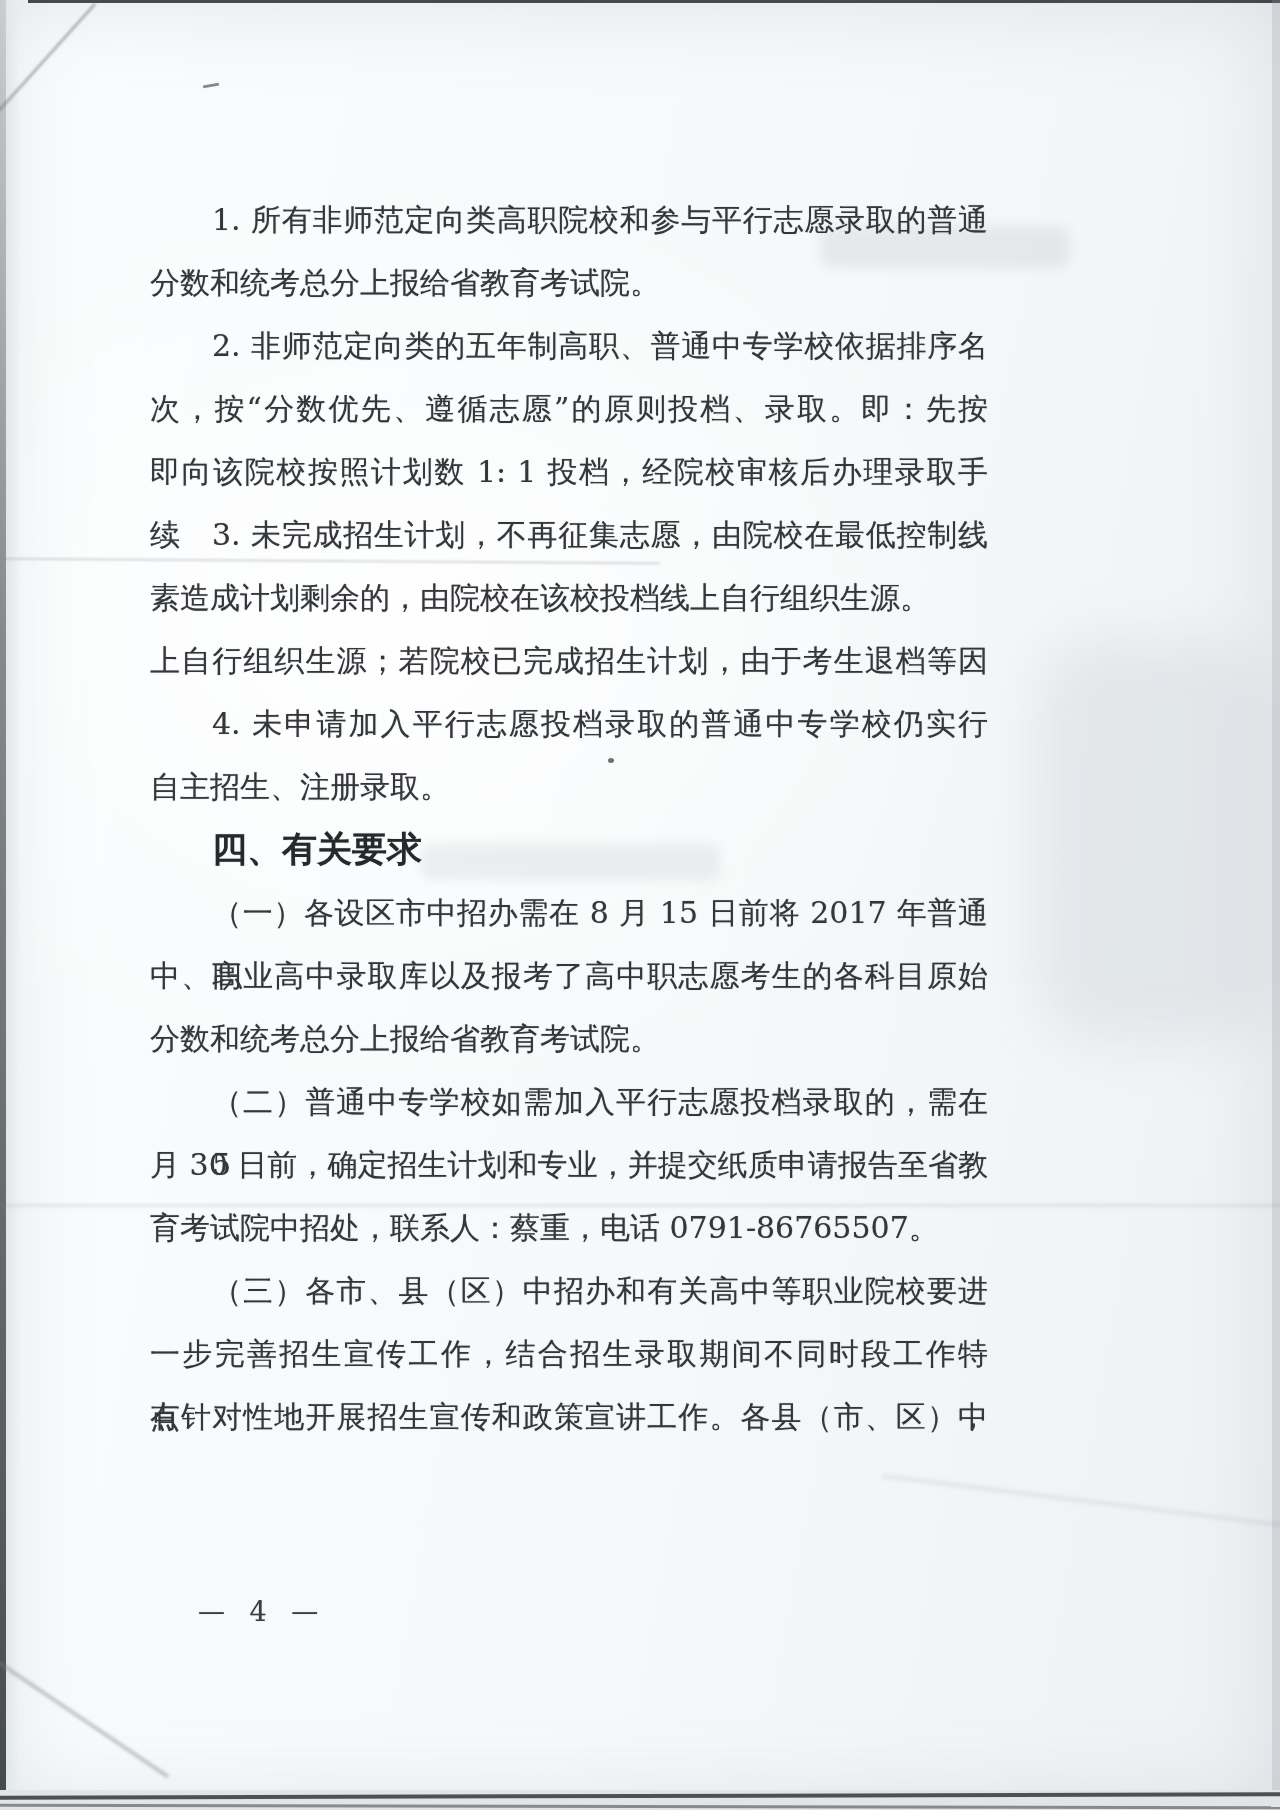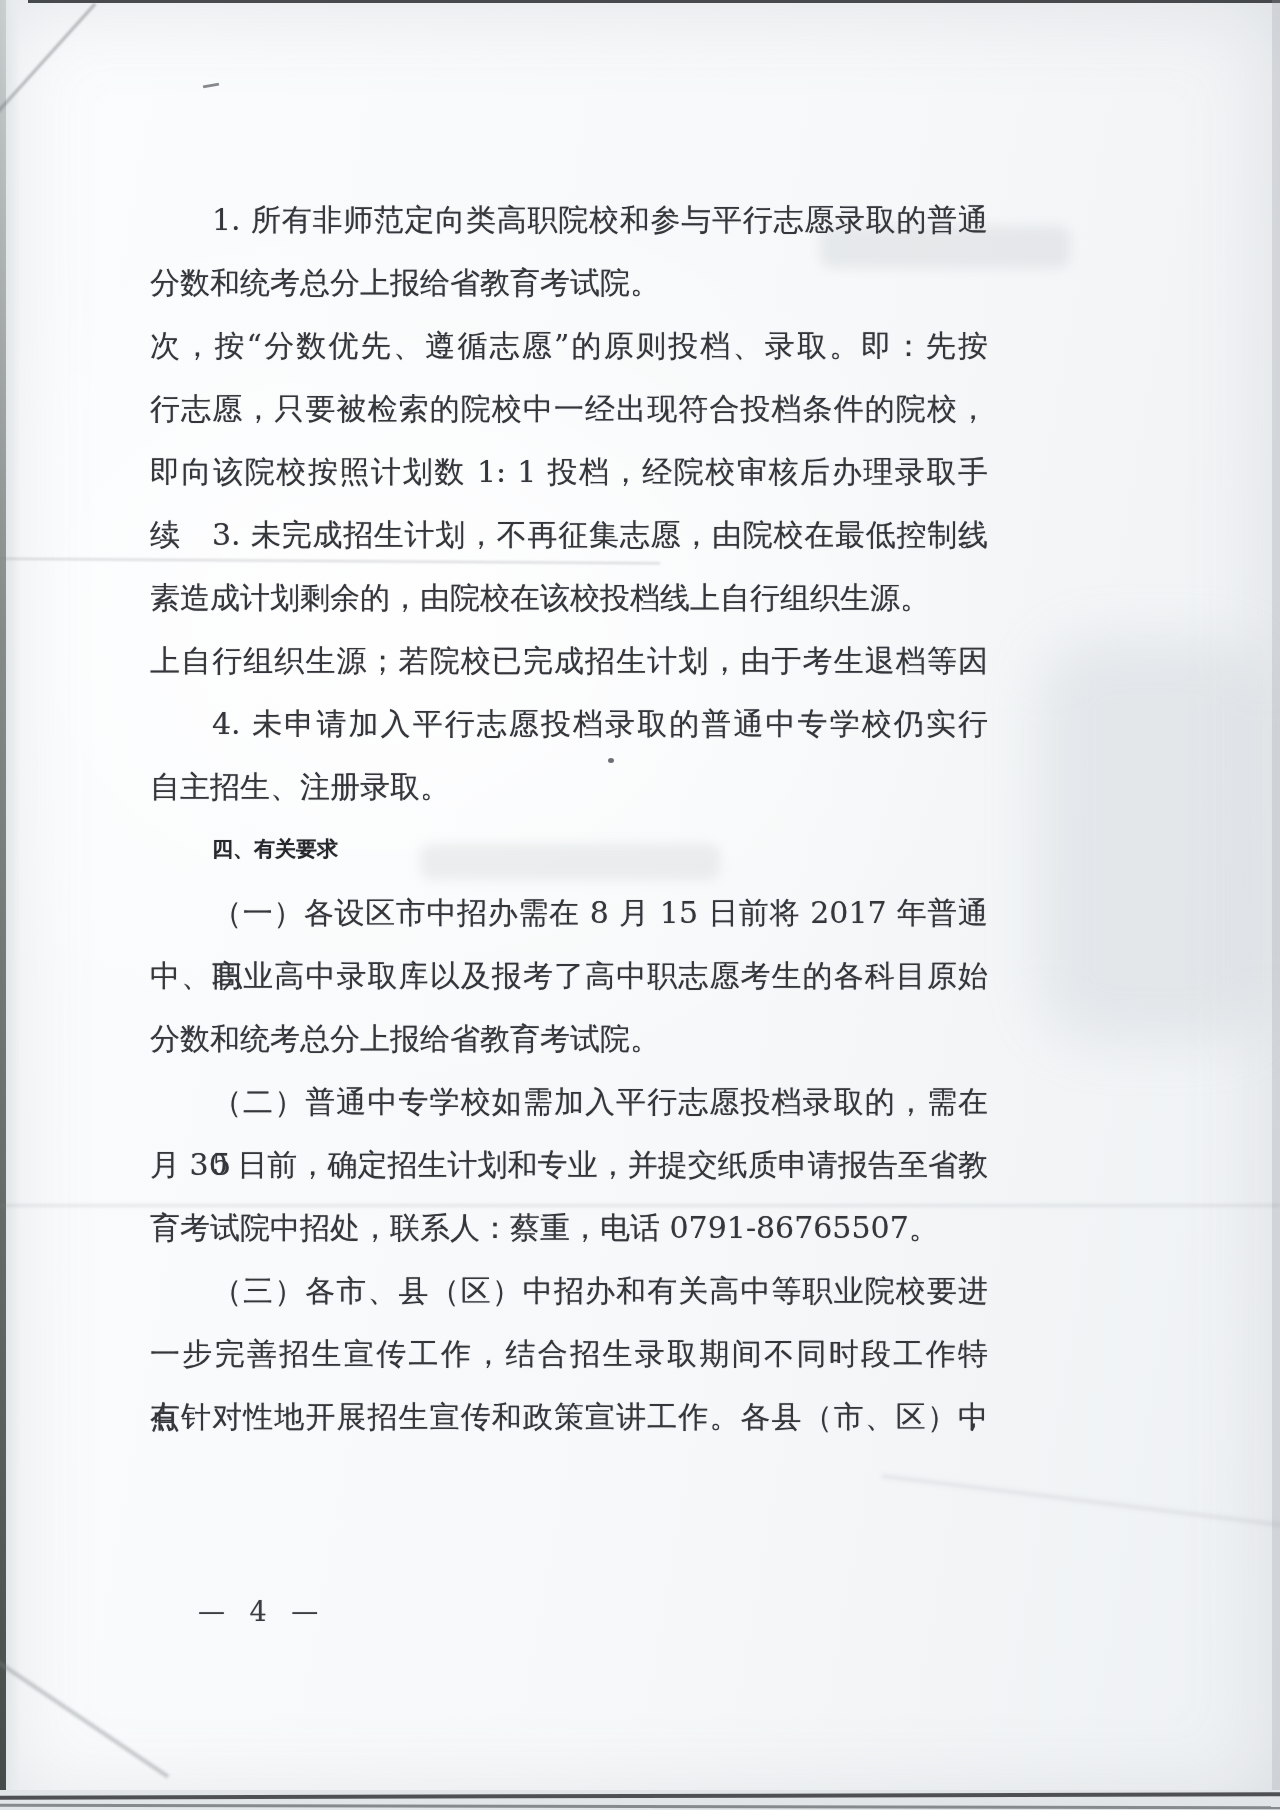--- a/index.html
+++ b/index.html
@@ -102,21 +102,21 @@
   }
   .line.fill {
     white-space: normal;
     text-align: justify;
     text-align-last: justify;
   }
   .line.indent { padding-left: 62px; }
   .line.heading {
     font-family: "DejaVu Sans", "Liberation Sans", sans-serif;
     font-weight: 700;
-    font-size: 21px;
+    font-size: 35px;
     color: #26282c;
   }
   .footer {
     position: absolute;
     left: 198px;
     top: 1596px;
     font-size: 27px;
     color: #3b3d42;
     word-spacing: 16px;
     text-shadow: 0 0 1px rgba(52,54,59,0.4);
@@ -141,22 +141,22 @@
   <div class="crease-bottomright"></div>
   <div class="smudge-1"></div>
   <div class="smudge-2"></div>
   <div class="smudge-3"></div>
   <div class="speck-dash"></div>
   <div class="speck-dot"></div>
 
   <div class="textblock">
     <div class="line indent fill">1. 所有非师范定向类高职院校和参与平行志愿录取的普通</div>
     <div class="line">分数和统考总分上报给省教育考试院。</div>
+    <div class="line indent fill">2. 非师范定向类的五年制高职、普通中专学校依据排序名</div>
     <div class="line fill">次，按“分数优先、遵循志愿”的原则投档、录取。即：先按</div>
-    <div class="line fill">行志愿，只要被检索的院校中一经出现符合投档条件的院校，</div>
     <div class="line fill">即向该院校按照计划数 1: 1 投档，经院校审核后办理录取手续。</div>
     <div class="line indent fill">3. 未完成招生计划，不再征集志愿，由院校在最低控制线</div>
     <div class="line">素造成计划剩余的，由院校在该校投档线上自行组织生源。</div>
     <div class="line fill">上自行组织生源；若院校已完成招生计划，由于考生退档等因</div>
     <div class="line indent fill">4. 未申请加入平行志愿投档录取的普通中专学校仍实行</div>
     <div class="line">自主招生、注册录取。</div>
     <div class="line indent heading">四、有关要求</div>
     <div class="line indent fill">（一）各设区市中招办需在 8 月 15 日前将 2017 年普通高</div>
     <div class="line fill">中、职业高中录取库以及报考了高中职志愿考生的各科目原始</div>
     <div class="line">分数和统考总分上报给省教育考试院。</div>

